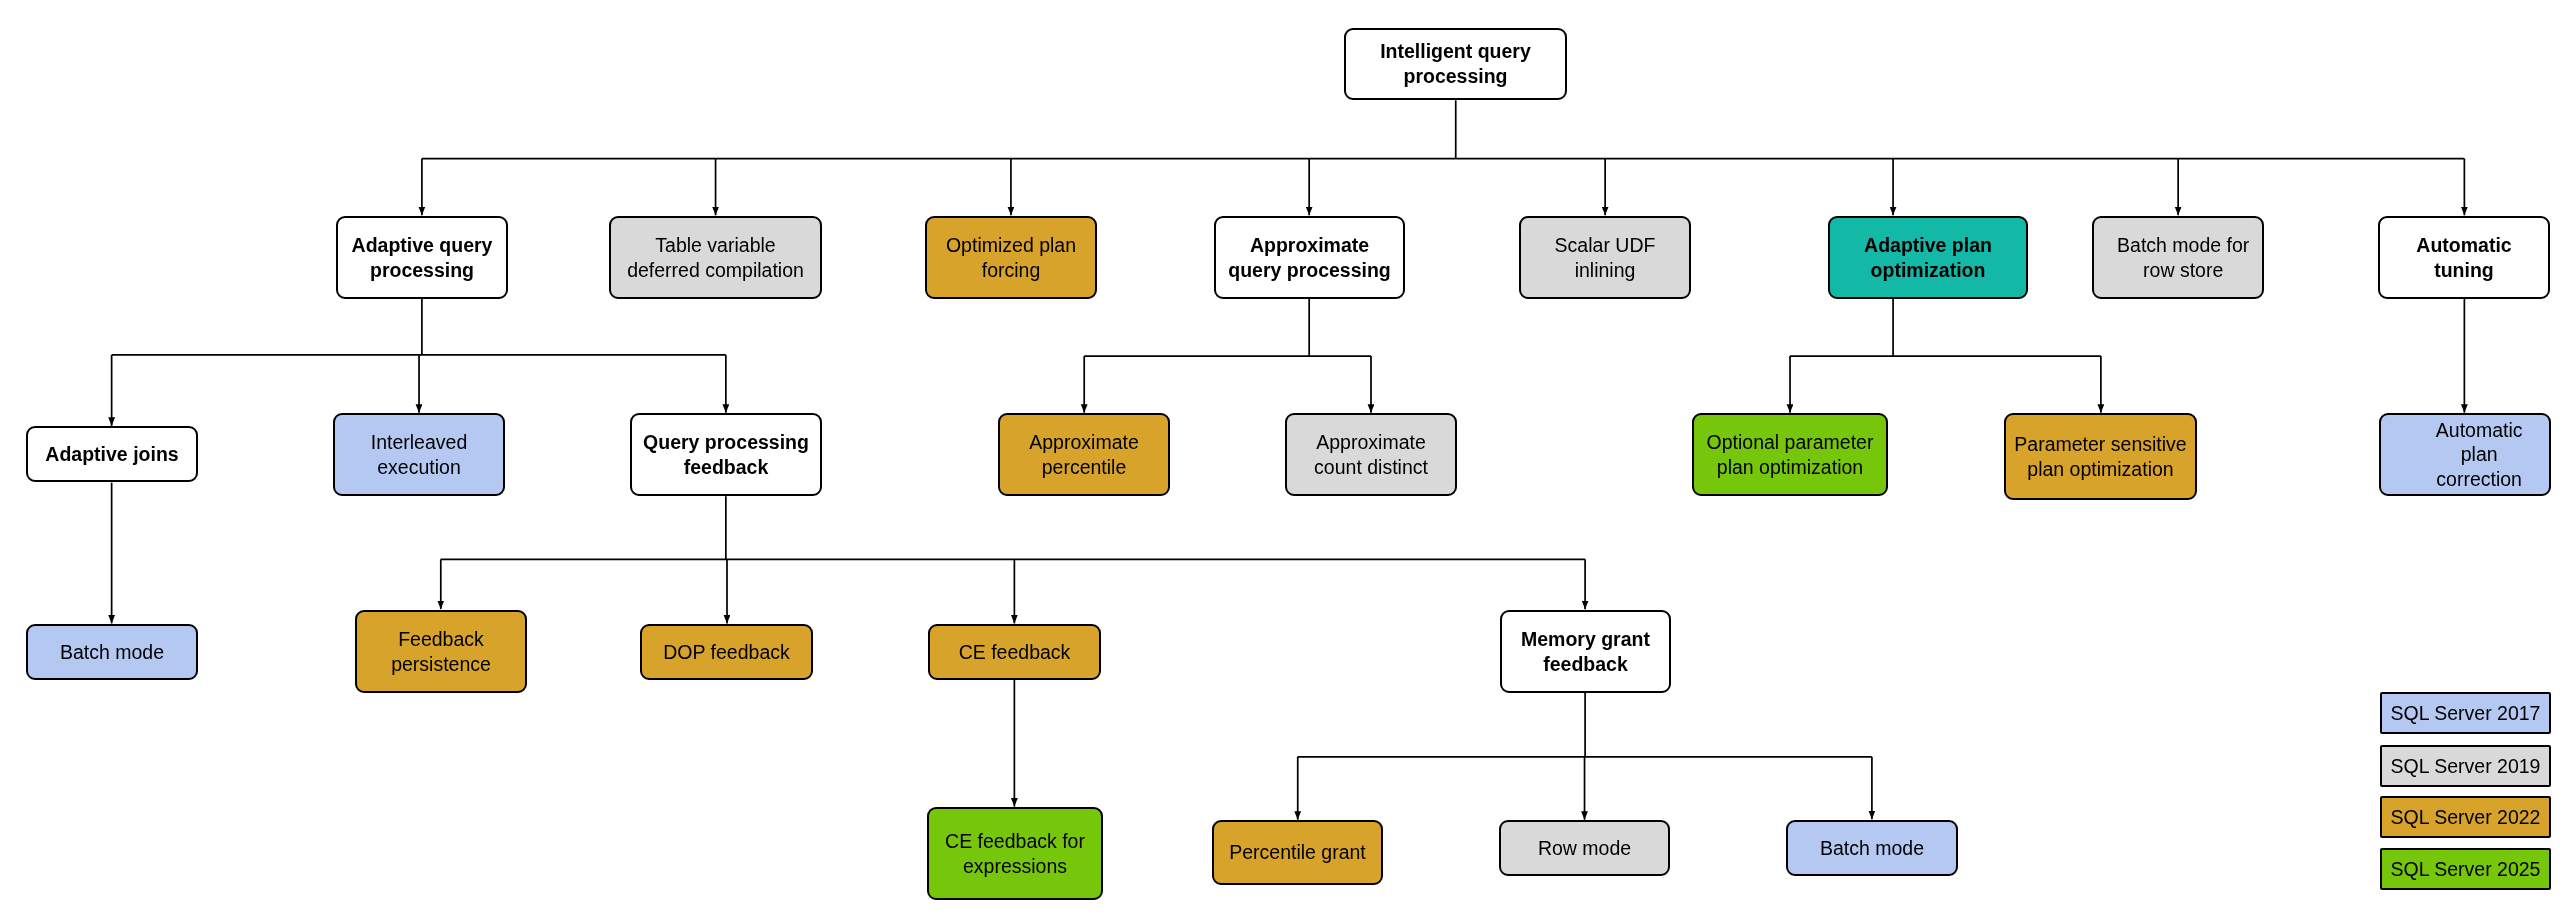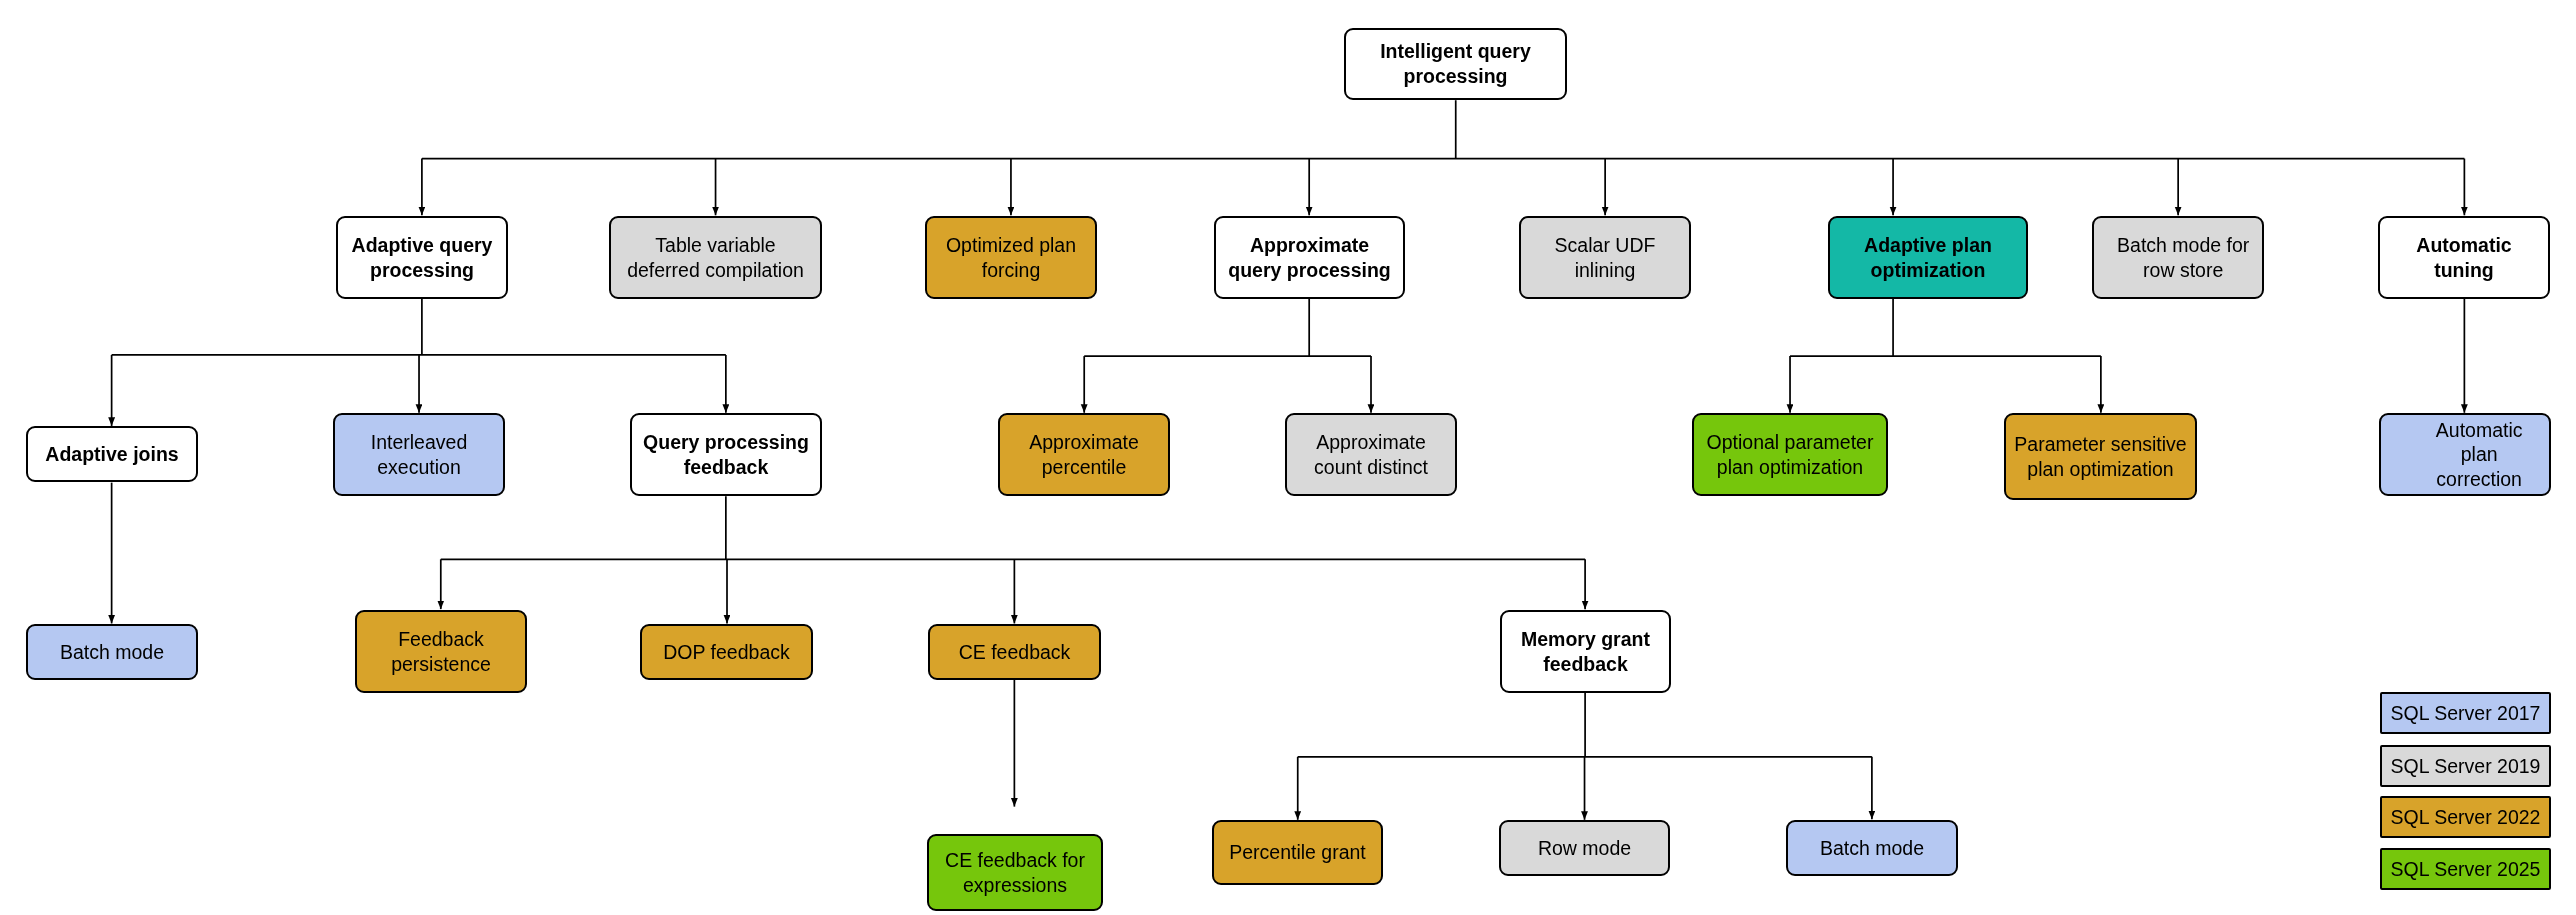--- a/index.html
+++ b/index.html
@@ -128,21 +128,21 @@
 plan optimization</div>
       <div class="node" style="left: 2379px; top: 413px; width: 172px; height: 83px; background: rgb(181, 200, 242); padding-left: 34px;">Automatic plan
 correction</div>
       <div class="node" style="left: 26px; top: 624px; width: 172px; height: 56px; background: rgb(181, 200, 242);">Batch mode</div>
       <div class="node" style="left: 355px; top: 610px; width: 172px; height: 83px; background: rgb(216, 163, 42);">Feedback
 persistence</div>
       <div class="node" style="left: 640px; top: 624px; width: 173px; height: 56px; background: rgb(216, 163, 42);">DOP feedback</div>
       <div class="node" style="left: 928px; top: 624px; width: 173px; height: 56px; background: rgb(216, 163, 42);">CE feedback</div>
       <div class="node bold" style="left: 1500px; top: 610px; width: 171px; height: 83px; background: rgb(255, 255, 255);">Memory grant
 feedback</div>
-      <div class="node" style="left: 927px; top: 834px; width: 176px; height: 77px; background: rgb(118, 198, 12);">CE feedback for
+      <div class="node" style="left: 927px; top: 807px; width: 176px; height: 93px; background: rgb(118, 198, 12);">CE feedback for
 expressions</div>
       <div class="node" style="left: 1212px; top: 820px; width: 171px; height: 65px; background: rgb(216, 163, 42);">Percentile grant</div>
       <div class="node" style="left: 1499px; top: 820px; width: 171px; height: 56px; background: rgb(217, 217, 217);">Row mode</div>
       <div class="node" style="left: 1786px; top: 820px; width: 172px; height: 56px; background: rgb(181, 200, 242);">Batch mode</div>
     </div>
   <div id="legend">
       <div class="legend-chip" style="left: 2380px; top: 692px; width: 171px; height: 42px; background: rgb(181, 200, 242);">SQL Server 2017</div>
       <div class="legend-chip" style="left: 2380px; top: 745px; width: 171px; height: 42px; background: rgb(217, 217, 217);">SQL Server 2019</div>
       <div class="legend-chip" style="left: 2380px; top: 796px; width: 171px; height: 42px; background: rgb(216, 163, 42);">SQL Server 2022</div>
       <div class="legend-chip" style="left: 2380px; top: 848px; width: 171px; height: 42px; background: rgb(118, 198, 12);">SQL Server 2025</div>

